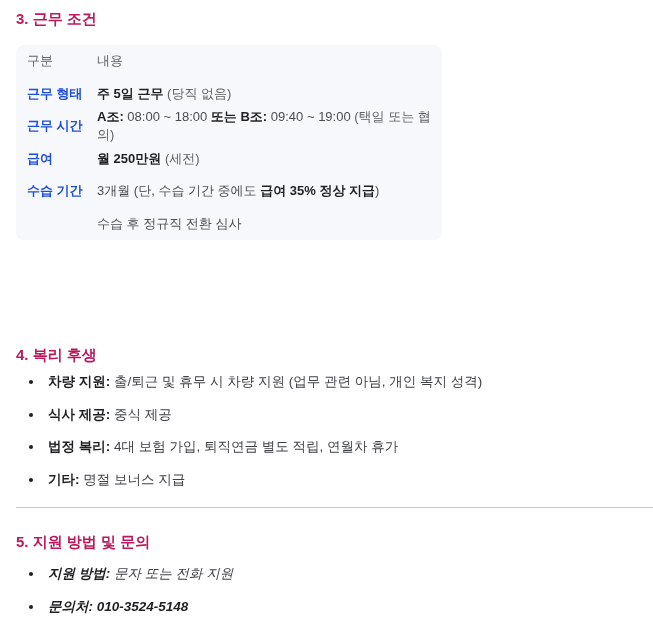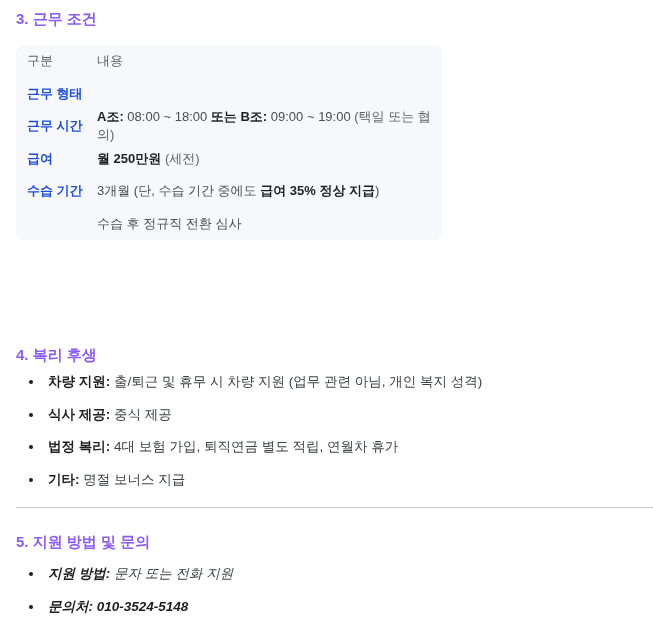--- a/index.html
+++ b/index.html
@@ -6,21 +6,21 @@
   .page{
     position:relative;
     width:653px;height:644px;
     background:#ffffff;
     font-family:"Liberation Sans","DejaVu Sans",sans-serif;
     color:#3e4146;
     overflow:hidden;
   }
   .heading{
     position:absolute;left:16px;
-    font-size:15px;font-weight:700;color:#8b5cf6;
+    font-size:15px;font-weight:700;color:#be185d;
     line-height:20px;white-space:nowrap;
   }
   #heading-3{top:9px;}
   #heading-4{top:345px;}
   #heading-5{top:532px;}
 
   .cond-table{
     position:absolute;top:45px;left:16px;
     width:426px;height:195px;
     background:#f7f8fb;border-radius:8px;
@@ -71,24 +71,25 @@
 
   <div class="heading" id="heading-3">3. 근무 조건</div>
 
   <div class="cond-table">
     <div class="t-row header">
       <span class="t-label">구분</span>
       <span class="t-value">내용</span>
     </div>
     <div class="t-row">
       <span class="t-label">근무 형태</span>
+      <span class="t-value rich"><span class="b">주 5일 근무</span><span> </span><span class="m">(당직 없음)</span></span>
     </div>
     <div class="t-row">
       <span class="t-label">근무 시간</span>
-      <span class="t-value rich"><span class="b">A조:</span><span> 08:00 ~ 18:00 </span><span class="b">또는</span><span> </span><span class="b">B조:</span><span> 09:00 ~ 19:00 </span><span class="m">(택일 또는 협의)</span></span>
+      <span class="t-value rich"><span class="b">A조:</span><span> 08:00 ~ 18:00 </span><span class="b">또는</span><span> </span><span class="b">B조:</span><span> 09:40 ~ 19:00 </span><span class="m">(택일 또는 협의)</span></span>
     </div>
     <div class="t-row">
       <span class="t-label">급여</span>
       <span class="t-value rich"><span class="b">월 250만원</span><span> </span><span class="m">(세전)</span></span>
     </div>
     <div class="t-row">
       <span class="t-label">수습 기간</span>
       <span class="t-value rich"><span>3개월 (단, 수습 기간 중에도 </span><span class="b">급여 35% 정상 지급</span><span>)</span></span>
     </div>
     <div class="t-row">

